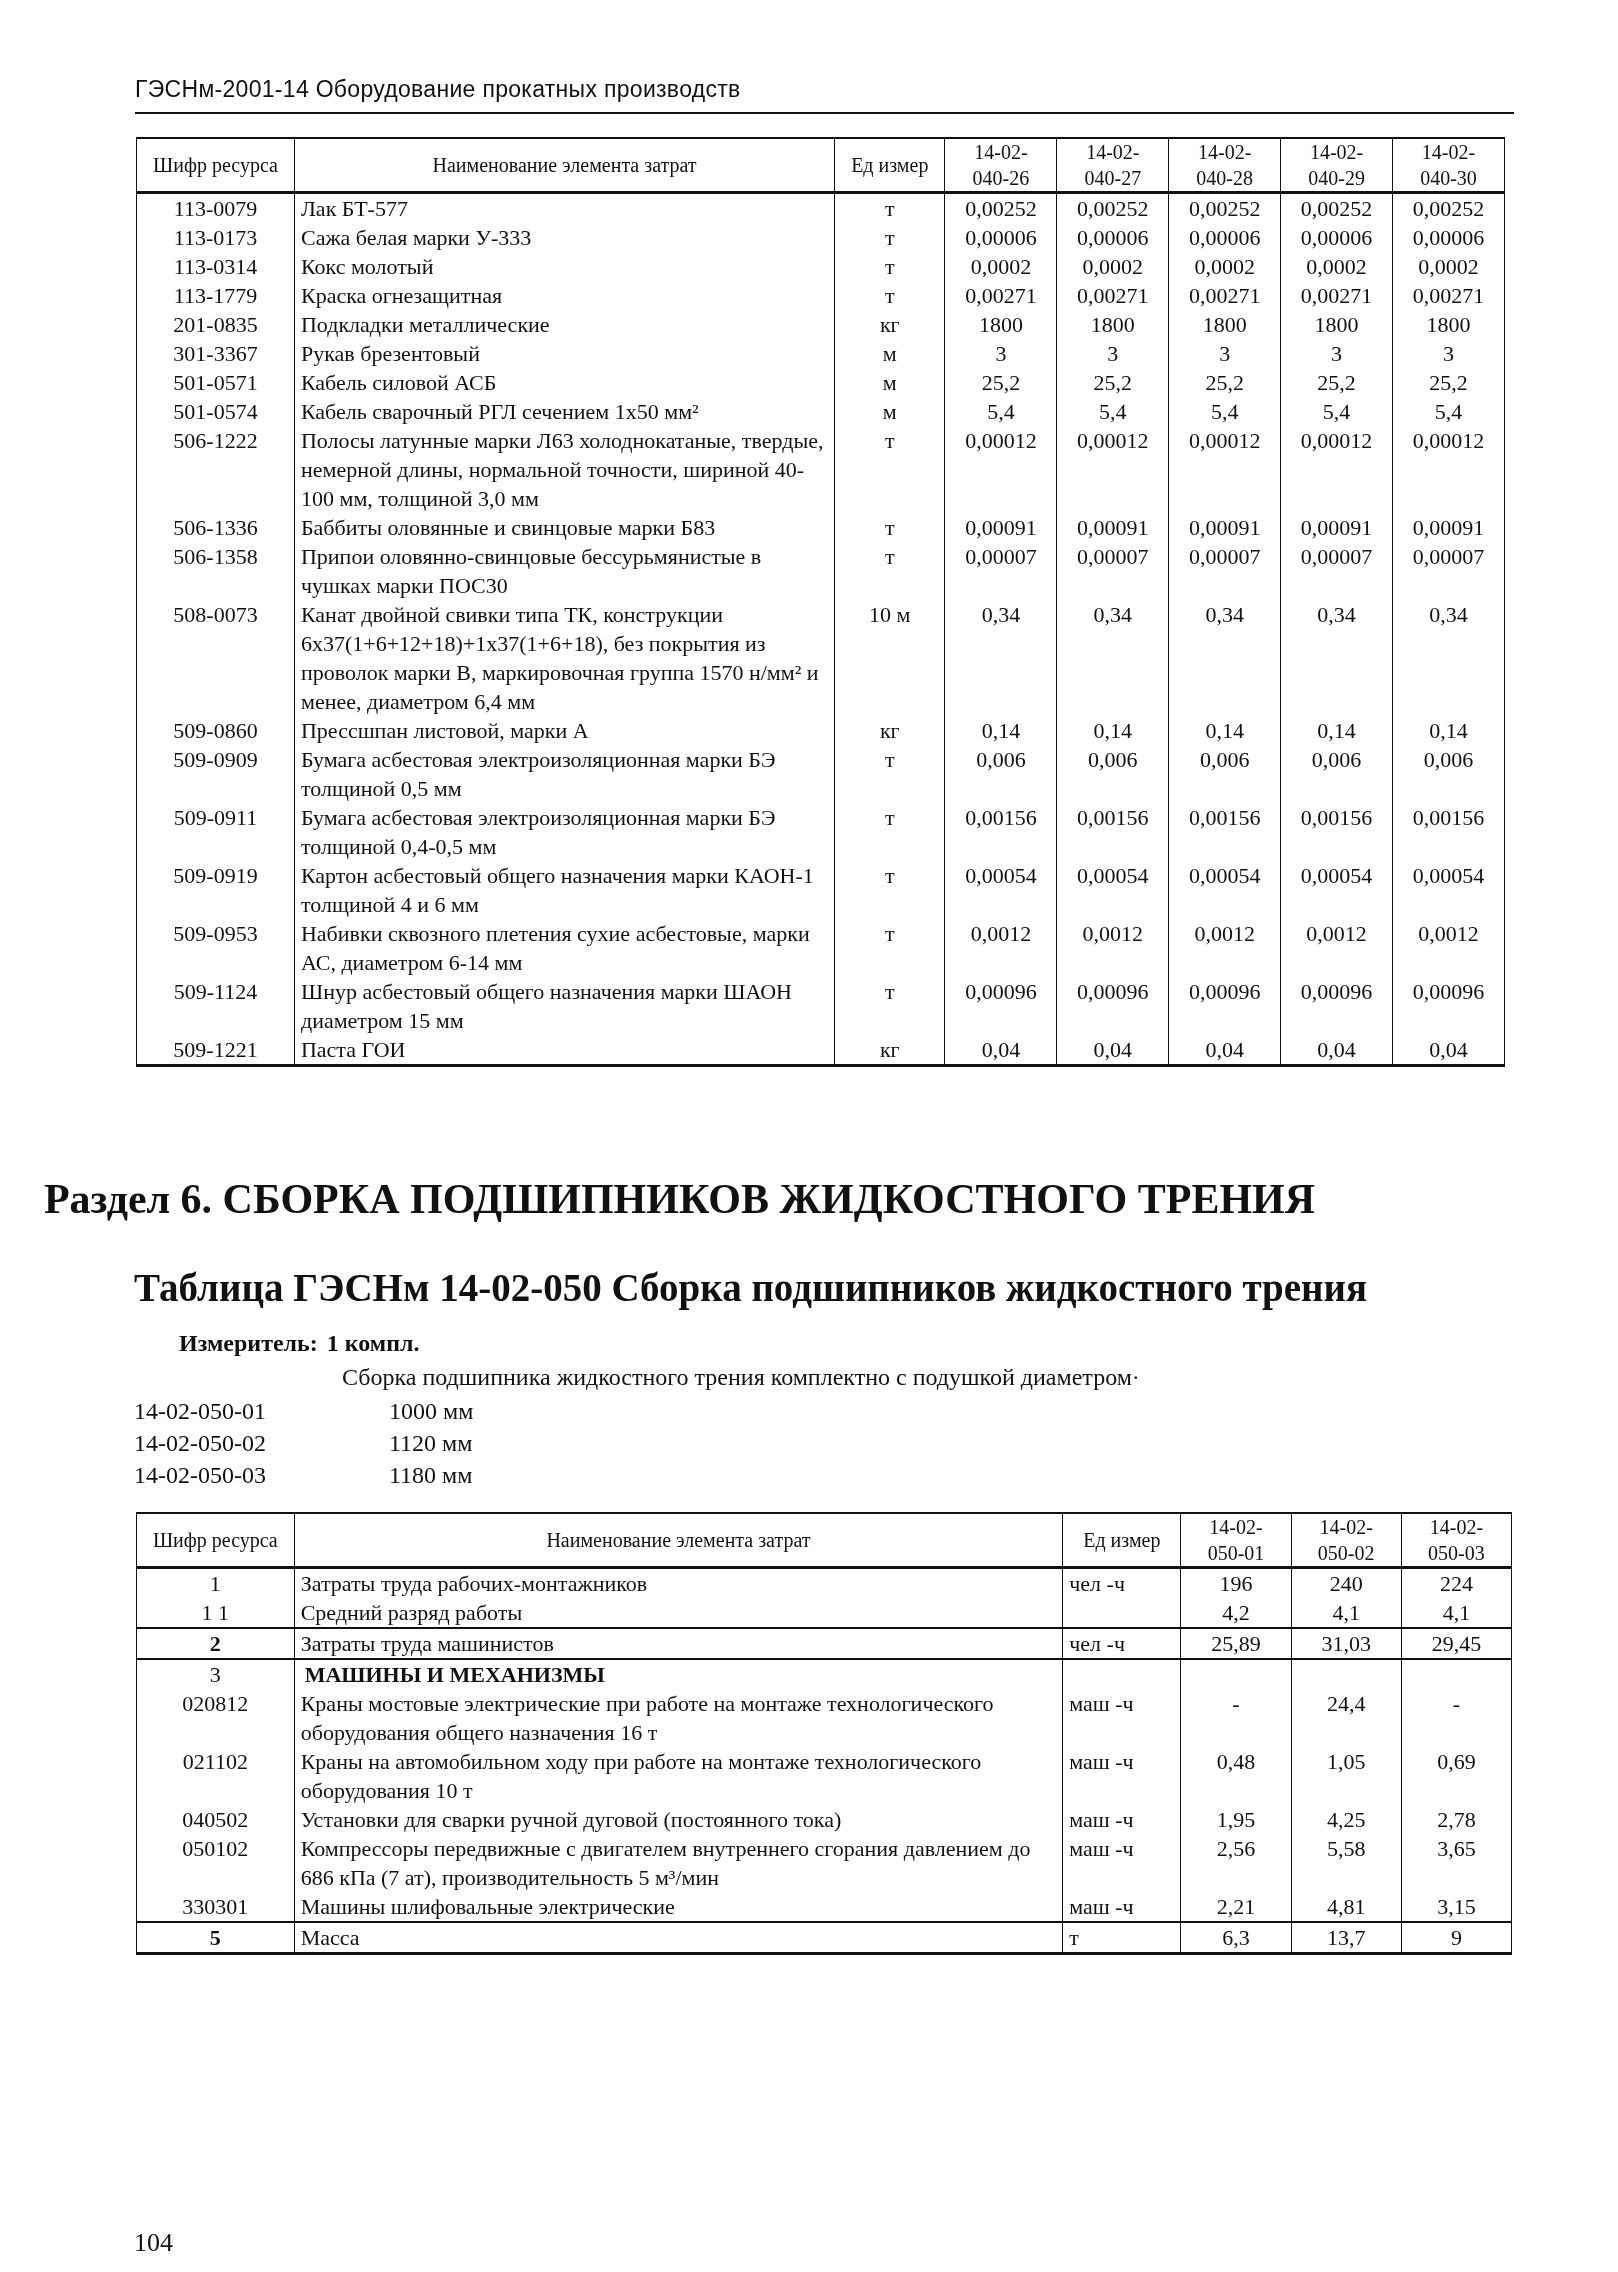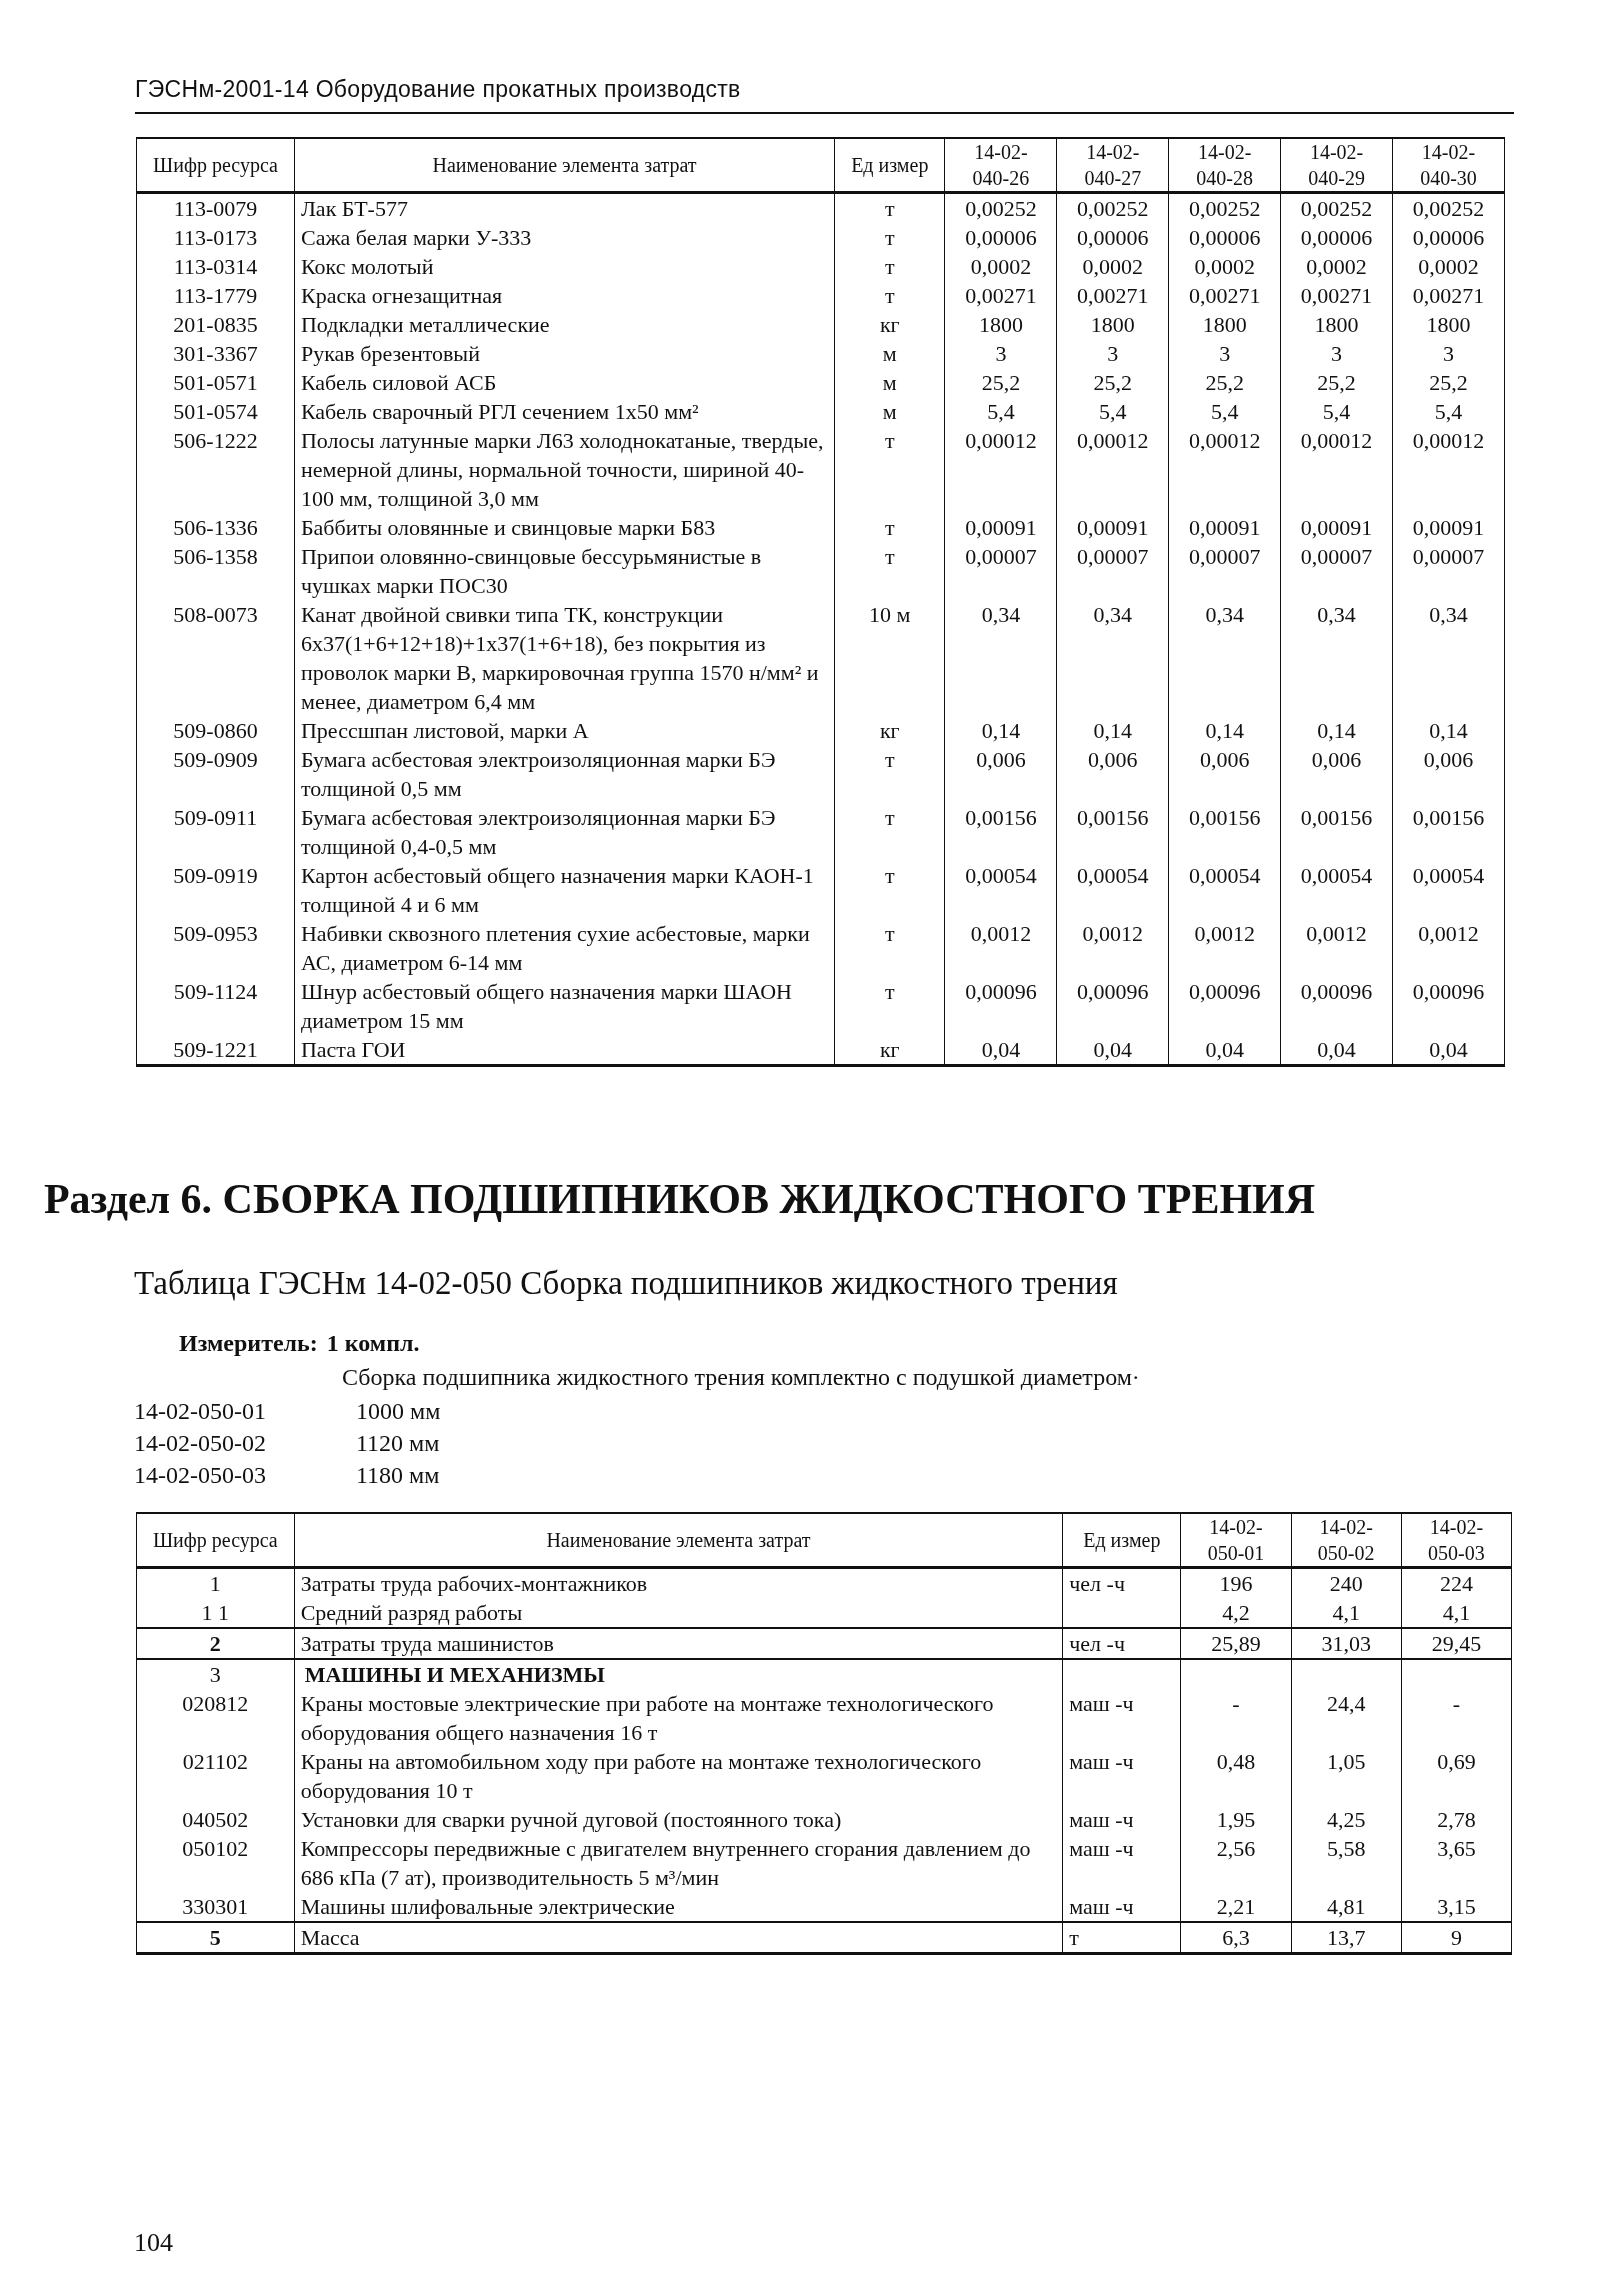--- a/index.html
+++ b/index.html
@@ -15,26 +15,26 @@
        border-top:2.5px solid #111; border-bottom:3px solid #111; }
   .t1 { left:136px; top:137px; width:1369px; }
   .t1 td.code { text-align:center; width:151px; }
   .t1 td.name { text-align:left; width:544px; }
   .t1 td.unit { text-align:center; width:101px; }
   .t1 td.num  { text-align:center; width:101px; }
   .t1 tr:last-child td { border-bottom:3px solid #111; }
 
   .section-title { position:absolute; left:0; width:1359px; top:1175px; text-align:center;
                    font-weight:bold; font-size:42px; }
-  .table-title { position:absolute; left:134px; top:1265px; font-weight:normal; font-size:33px; }
+  .table-title { position:absolute; left:134px; top:1265px; font-weight:bold; font-size:39px; }
   .meter { position:absolute; left:179px; top:1330px; font-weight:bold; font-size:24px; }
   .meter span { margin-left:9px; }
   .desc { position:absolute; left:342px; top:1364px; font-size:24px; }
   .variants { position:absolute; left:134px; top:1395px; font-size:24px; line-height:32px; }
-  .variants .row { display:flex; }
+  .variants .row { display:flex;gap:33px; }
   .variants .vcode { width:222px; }
 
   .t2 { left:136px; top:1512px; width:1376px; }
   .t2 td.code { text-align:center; width:146px; }
   .t2 td.name { text-align:left; width:761px;margin-top:25px; }
   .t2 td.unit { text-align:left; width:106px; }
   .t2 td.num  { text-align:center; width:98px; }
   .t2 tr.sep td { border-top:2.5px solid #111; }
   .t2 tr:last-child td { border-bottom:3px solid #111; }
   .t2 .bold { font-weight:bold; }

